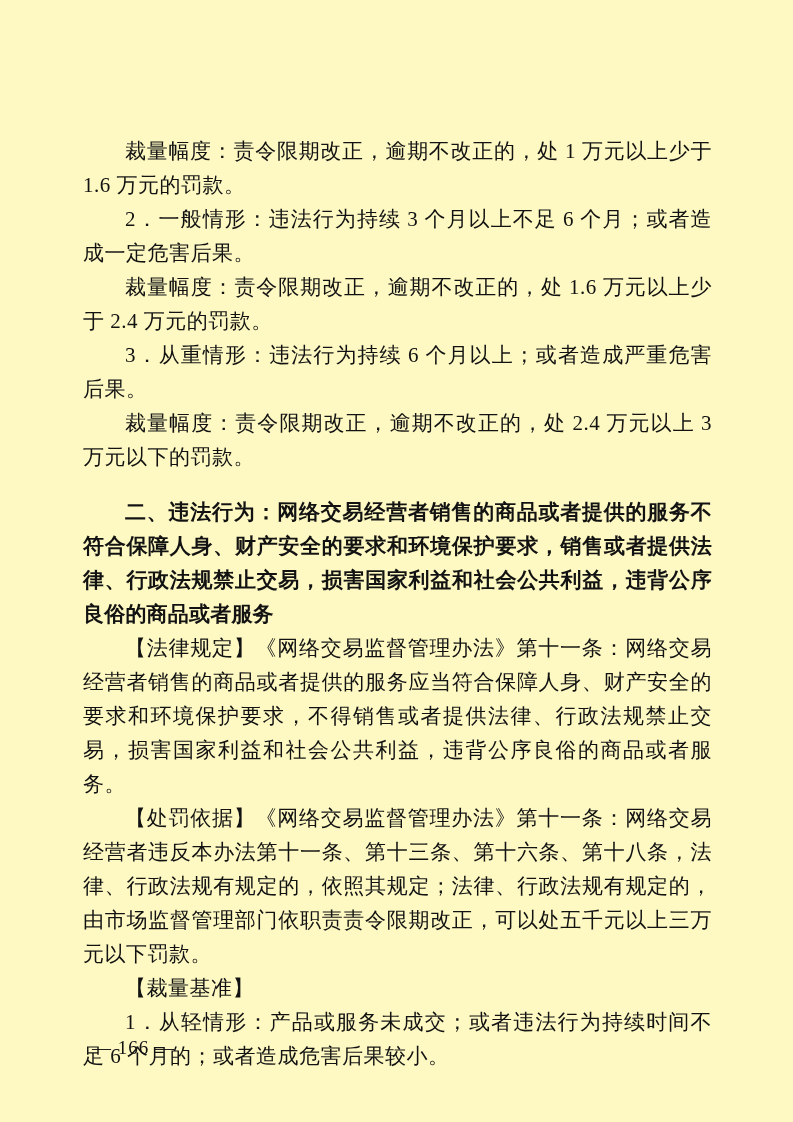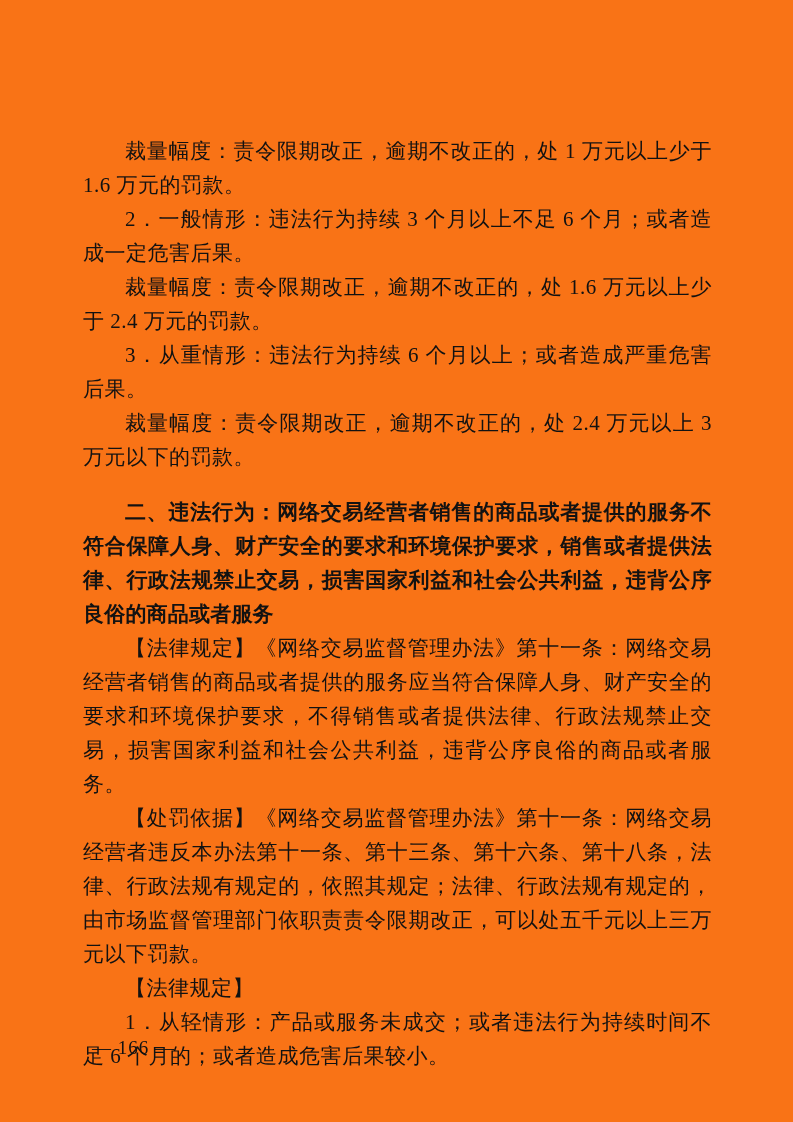--- a/index.html
+++ b/index.html
@@ -4,21 +4,21 @@
 <style>
   html, body {
     margin: 0;
     padding: 0;
     background: #ffffff;
   }
   .page {
     position: relative;
     width: 793px;
     height: 1122px;
-    background: #f97316;
+    background: #fef9c3;
     overflow: hidden;
     font-family: "Liberation Serif", "DejaVu Serif", serif;
     color: #121212;
   }
   .content {
     position: absolute;
     left: 83px;
     top: 134px;
     width: 629px;
   }
@@ -65,21 +65,21 @@
     <p class="para"><b></b><span>3．从重情形：违法行为持续 6 个月以上；或者造成严重危害后果。</span></p>
 
     <p class="para"><b></b><span>裁量幅度：责令限期改正，逾期不改正的，处 2.4 万元以上 3 万元以下的罚款。</span></p>
 
     <p class="para hei"><span>二、违法行为：网络交易经营者销售的商品或者提供的服务不符合保障人身、财产安全的要求和环境保护要求，销售或者提供法律、行政法规禁止交易，损害国家利益和社会公共利益，违背公序良俗的商品或者服务</span></p>
 
     <p class="para"><b>【法律规定】《网络交易监督管理办法》第十一条：</b><span>网络交易经营者销售的商品或者提供的服务应当符合保障人身、财产安全的要求和环境保护要求，不得销售或者提供法律、行政法规禁止交易，损害国家利益和社会公共利益，违背公序良俗的商品或者服务。</span></p>
 
     <p class="para"><b>【处罚依据】《网络交易监督管理办法》第十一条：</b><span>网络交易经营者违反本办法第十一条、第十三条、第十六条、第十八条，法律、行政法规有规定的，依照其规定；法律、行政法规有规定的，由市场监督管理部门依职责责令限期改正，可以处五千元以上三万元以下罚款。</span></p>
 
-    <p class="para"><b>【法律规定】</b><span></span></p>
+    <p class="para"><b>【裁量基准】</b><span></span></p>
 
     <p class="para"><b></b><span>1．从轻情形：产品或服务未成交；或者违法行为持续时间不足 6 个月的；或者造成危害后果较小。</span></p>
 
 
     <p class="para"><b></b></p>
 
   </div>
 
   <div class="pagenum">— 166 —</div>
 </div>

